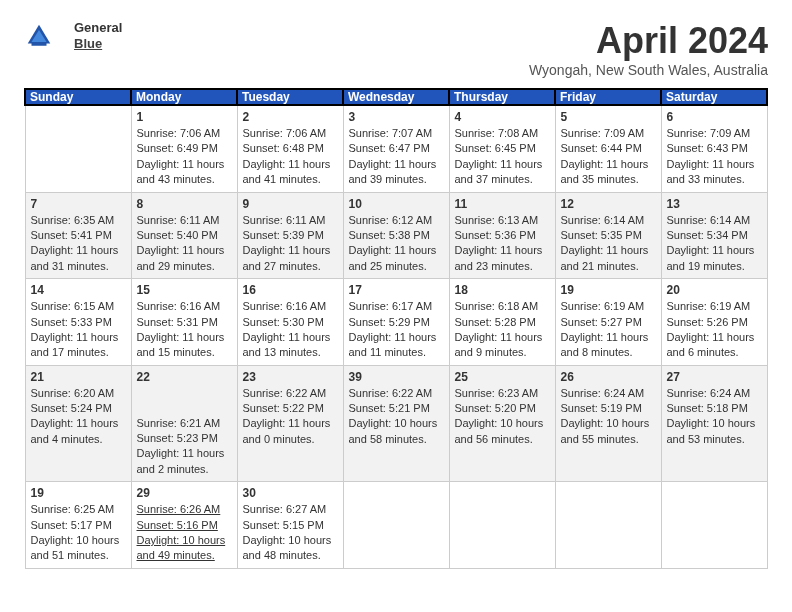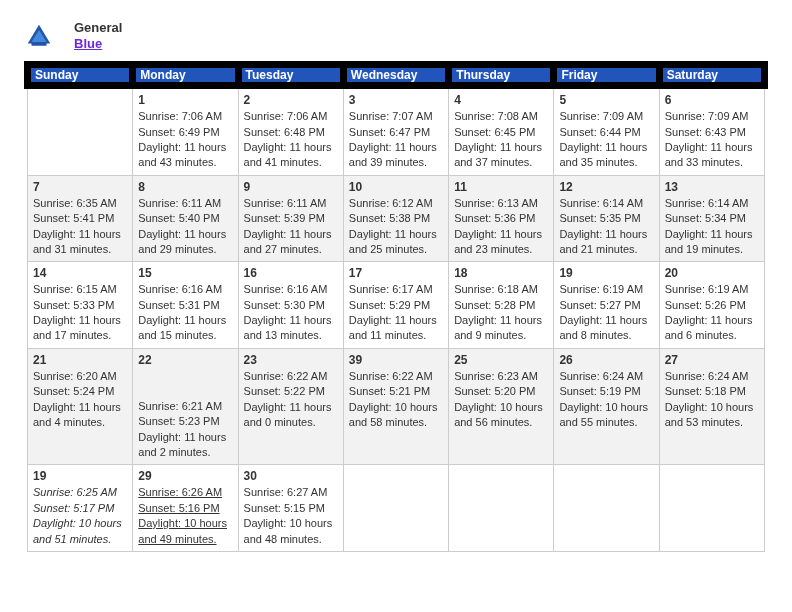--- a/index.html
+++ b/index.html
@@ -22,21 +22,21 @@
       gap: 20px;
     }
     .logo-text {
       display: flex;
       flex-direction: column;
       font-size: 13px;
       line-height: 1.2;
       font-weight: bold;
     }
     .logo-text .general { color: #333; }
-    .logo-text .blue { color: #6d28d9; text-decoration: underline; }
+    .logo-text .blue { color: #404040; text-decoration: underline; }
     .logo-icon {
       width: 30px;
       height: 30px;
     }
     .title-block {
       text-align: right;
     }
     .month-year {
       font-size: 36px;
       font-weight: bold;
@@ -51,21 +51,21 @@
       border-collapse: collapse;
       font-size: 10.5px;
     }
     thead tr th {
       background-color: #2255bb;
       color: #fff;
       padding: 0 4px;
       text-align: left;
       font-size: 12px;
       font-weight: bold;
-      border: 7px solid #000000;
+      border: 2px solid #000000;
     }
     tbody tr td {
       border: 1px solid #ccc;
       vertical-align: top;
       padding: 4px 5px;
       min-height: 70px;
       color: #333;
       width: calc(100% / 7);
     }
     tbody tr td.empty {
@@ -100,20 +100,24 @@
     <svg class="logo-icon" viewBox="0 0 40 40">
       <polygon points="20,5 35,30 5,30" fill="#2255aa"></polygon>
       <polygon points="20,12 30,28 10,28" fill="#4488dd"></polygon>
       <rect x="10" y="28" width="20" height="5" fill="#2255aa"></rect>
     </svg>
     <div class="logo-text">
       <span class="general">General</span>
       <span class="blue">Blue</span>
     </div>
   </div>
+  <div class="title-block">
+    <div class="month-year">April 2024</div>
+    <div class="location">Wyongah, New South Wales, Australia</div>
+  </div>
 </div>
 
 <table>
   <thead>
     <tr>
     <th>Sunday</th>
         <th>Monday</th>
         <th>Tuesday</th>
         <th>Wednesday</th>
         <th>Thursday</th>
@@ -289,21 +293,21 @@
         <td>
           <span class="day-number">27</span>
           <div class="day-info" style="white-space: pre-line;">Sunrise: 6:24 AM
 Sunset: 5:18 PM
 Daylight: 10 hours and 53 minutes.</div>
         </td>
       </tr>
       <tr>
         <td>
           <span class="day-number">19</span>
-          <div class="day-info" style="white-space: pre-line; font-style: italic;">Sunrise: 6:25 AM
+          <div class="day-info" style="white-space: pre-line;">Sunrise: 6:25 AM
 Sunset: 5:17 PM
 Daylight: 10 hours and 51 minutes.</div>
         </td>
         <td>
           <span class="day-number">29</span>
           <div class="day-info" style="white-space: pre-line; text-decoration: underline;">Sunrise: 6:26 AM
 Sunset: 5:16 PM
 Daylight: 10 hours and 49 minutes.</div>
         </td>
         <td>

